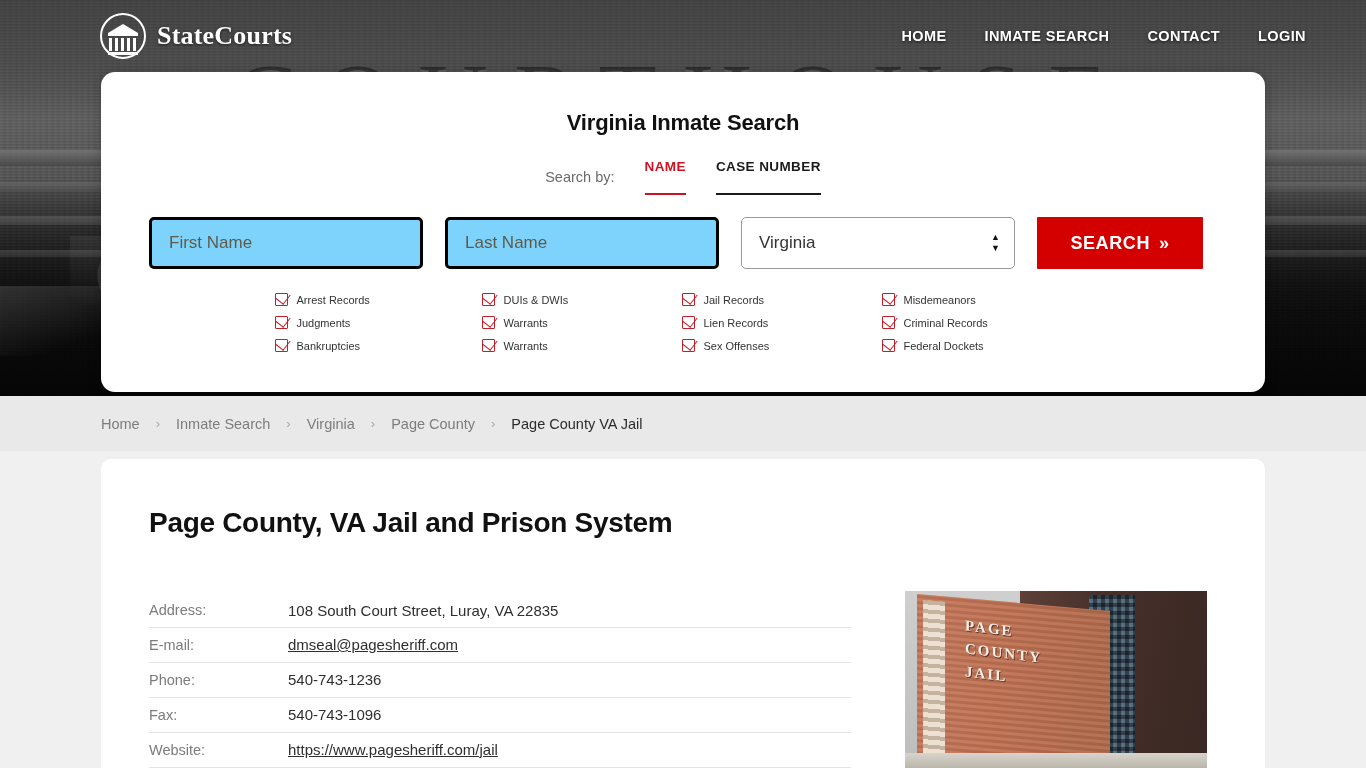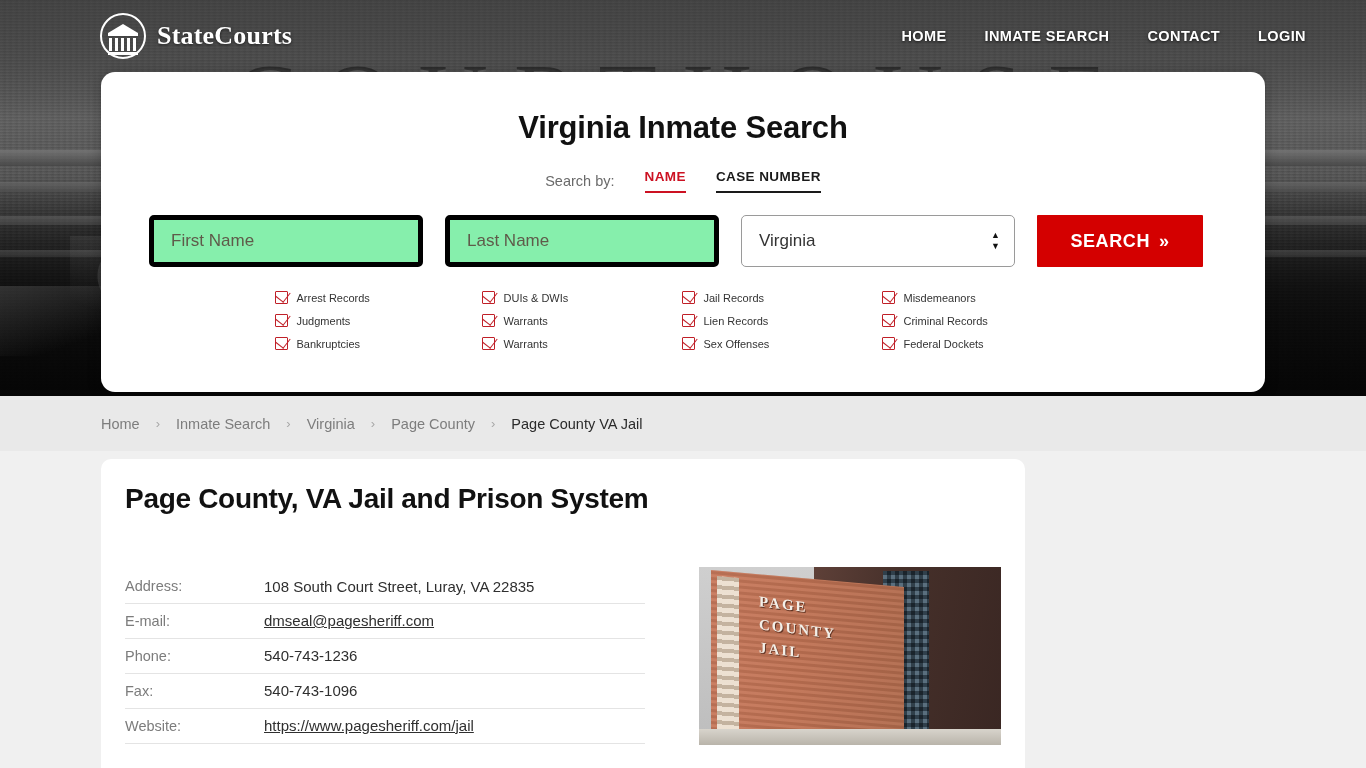--- a/index.html
+++ b/index.html
@@ -113,44 +113,44 @@
     top: 72px; left: 101px;
     width: 1164px; height: 320px;
     background: #fff;
     border-radius: 14px;
     z-index: 5;
     padding: 24px 48px 0;
     box-shadow: 0 2px 14px rgba(0,0,0,.25);
   }
   .search-title {
     text-align: center;
-    font-size: 31px; font-weight: bold; color: #111;
+    font-size: 22px; font-weight: bold; color: #111;
     letter-spacing: -.2px;
     margin-top: 14px;
   }
   .searchby-row {
     display: flex; align-items: center; justify-content: center;
     gap: 30px; margin-top: 23px;
   }
   .searchby-label { color: #6a6a6a; font-size: 14.5px; }
   .tab {
     font-size: 13.5px; font-weight: bold; letter-spacing: .4px;
-    padding-bottom: 7px; cursor: pointer;
+    padding-bottom: 19px; cursor: pointer;
   }
   .tab-name { color: #cc1122; border-bottom: 2.5px solid #cc1122; }
   .tab-case { color: #1a1a1a; border-bottom: 2.5px solid #1a1a1a; }
 
   .fields-row {
     display: flex; align-items: center;
     gap: 22px; margin-top: 22px;
   }
   .field {
     height: 52px;
-    background: #86efac;
-    border: 5px solid #000000;
+    background: #7dd3fc;
+    border: 3px solid #000000;
     border-radius: 5px;
     padding: 0 17px;
     font-size: 17px;
     color: #444;
     font-family: "Liberation Sans", sans-serif;
     outline: none;
   }
   .field::placeholder { color: #5f5b4a; opacity: 1; }
   .field-first { width: 274px; }
   .field-last  { width: 274px; }
@@ -220,24 +220,24 @@
     font-size: 14.5px;
   }
   .crumb { color: #7d7d7d; text-decoration: none; }
   .crumb.active { color: #2b2b2b; }
   .crumb-sep { color: #a8a8a8; font-size: 13px; }
 
   
   .main-card {
     position: absolute;
     top: 459px; left: 101px;
-    width: 924px; height: 309px;
+    width: 1164px; height: 309px;
     background: #fff;
     border-radius: 10px 10px 0 0;
-    padding: 24px;
+    padding: 48px;
   }
   .page-title {
     font-size: 28px; font-weight: bold; color: #111;
     letter-spacing: -.3px;
     margin-left: 0;
   }
   .info-wrap { display: flex; margin-top: 52px; gap: 54px; align-items: center; }
   .info-table { width: 702px; }
   .info-row {
     display: flex; align-items: center;

